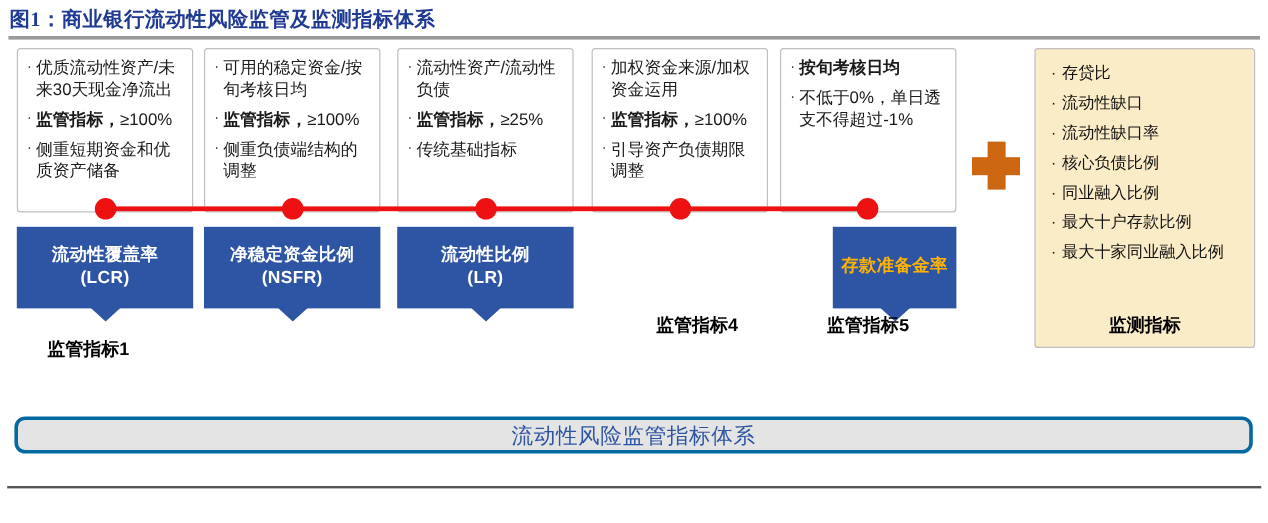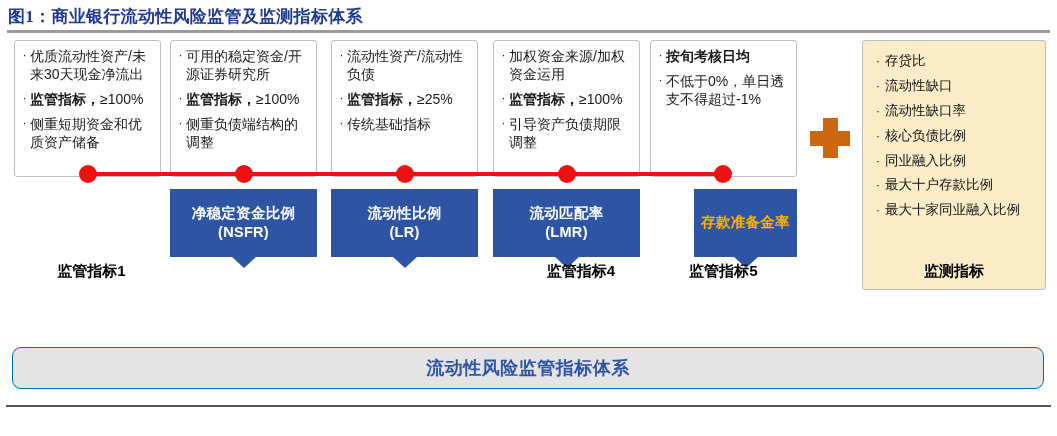--- a/index.html
+++ b/index.html
@@ -79,21 +79,21 @@
     border-left: 13px solid transparent;
     border-right: 13px solid transparent;
     border-top: 12px solid #2E55A3;
   }
 
   .col-label {
     position: absolute; top: 262px;
     width: 147px; text-align: center;
     font-size: 15px; font-weight: bold; color: #000;
   }
-  .col-label[data-idx="0"] { left: 18px; }
+  .col-label[data-idx="0"] { left: 0; margin-top: 20px; }
   .col-label[data-idx="1"] { left: 170px; }
   .col-label[data-idx="2"] { left: 331px; }
   .col-label[data-idx="3"] { left: 468px; text-align: right; }
   .col-label[data-idx="4"] { left: 650px; font-family: Liberation Mono, monospace; }
 
   
   .connector { position: absolute; left: 0; top: 40px; width: 1057px; height: 250px; pointer-events: none; }
   .red-line {
     position: absolute; left: 87px; top: 132px;
     width: 636px; height: 4px; background: #EE1111;
@@ -135,26 +135,26 @@
 
   .monitor-label {
     position: absolute; left: 862px; top: 262px;
     width: 184px; text-align: center;
     font-size: 15px; font-weight: bold; color: #000;
   }
 
   
   .banner {
     position: absolute; left: 12px; top: 347px;
-    width: 1032px; height: 42px;
+    width: 1032px; height: 31px;
     background: #E4E4E4;
-    border: 1px solid #0369a1;
+    border: 3px solid #0369a1;
     border-radius: 9px;
     display: flex; align-items: center; justify-content: center;
-    font-size: 18px; font-weight: bold; color: #2E55A3;
+    font-size: 18px; font-weight: normal; color: #2E55A3;
     letter-spacing: .5px;
   }
 
   .foot-rule {
     position: absolute; left: 6px; top: 405px;
     width: 1045px; height: 2px; background: #555;
   }
   .source {
     position: absolute; left: 6px; top: 412px;
     font-family: "Liberation Serif", "DejaVu Serif", serif;
@@ -179,27 +179,32 @@
         </div>
         <div class="bul">
           <span class="dot">·</span>
           <span class="txt"><b>监管指标，</b><span>≥100%</span></span>
         </div>
         <div class="bul">
           <span class="dot">·</span>
           <span class="txt">侧重短期资金和优质资产储备</span>
         </div>
       </div>
+      <div class="metric">
+        <span>流动性覆盖率</span>
+        <span>(LCR)</span>
+        <span class="notch"></span>
+      </div>
     </div>
 
     <div class="col" data-idx="1">
       <div class="bullet-card">
         <div class="bul">
           <span class="dot">·</span>
-          <span class="txt">可用的稳定资金/开源证券研究所</span>
+          <span class="txt">可用的稳定资金/按旬考核日均</span>
         </div>
         <div class="bul">
           <span class="dot">·</span>
           <span class="txt"><b>监管指标，</b><span>≥100%</span></span>
         </div>
         <div class="bul">
           <span class="dot">·</span>
           <span class="txt">侧重负债端结构的调整</span>
         </div>
       </div>
@@ -239,25 +244,20 @@
           <span class="txt">加权资金来源/加权资金运用</span>
         </div>
         <div class="bul">
           <span class="dot">·</span>
           <span class="txt"><b>监管指标，</b><span>≥100%</span></span>
         </div>
         <div class="bul">
           <span class="dot">·</span>
           <span class="txt">引导资产负债期限调整</span>
         </div>
-      </div>
-      <div class="metric">
-        <span>流动匹配率</span>
-        <span>(LMR)</span>
-        <span class="notch"></span>
       </div>
     </div>
 
     <div class="col" data-idx="4">
       <div class="bullet-card">
         <div class="bul">
           <span class="dot">·</span>
           <span class="txt"><b>按旬考核日均</b></span>
         </div>
         <div class="bul">

